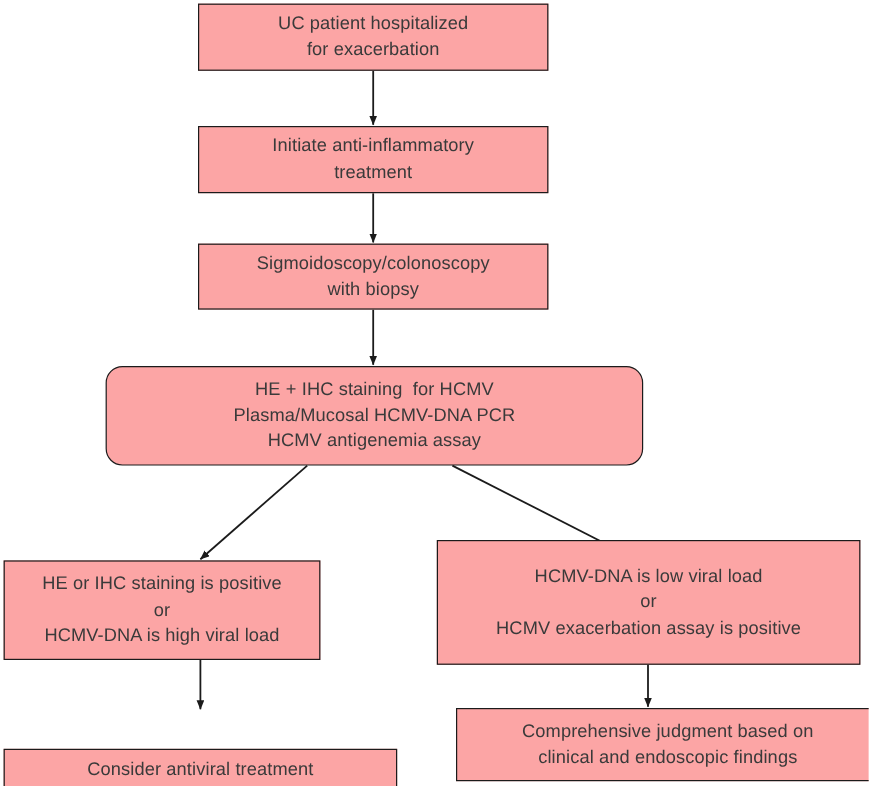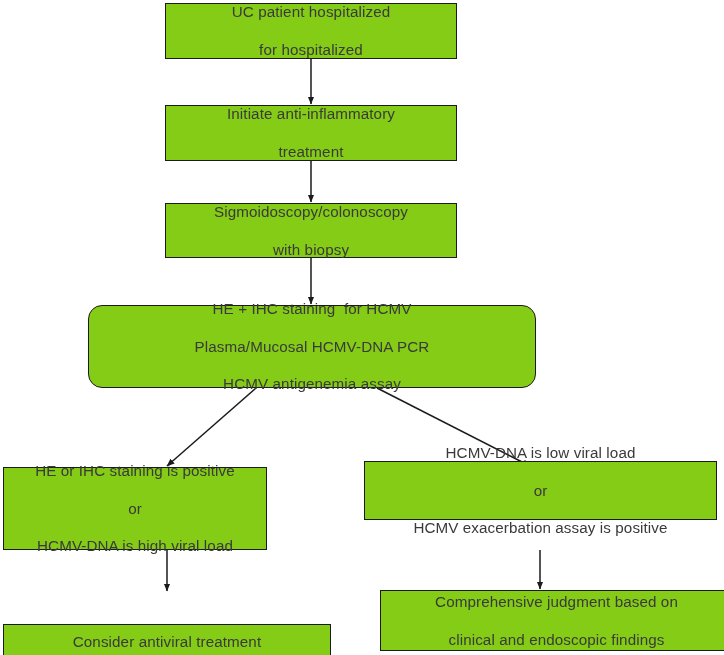--- a/index.html
+++ b/index.html
@@ -24,44 +24,43 @@
     left: 0;
     top: 0;
     width: 724px;
     height: 655px;
     pointer-events: none;
   }
   .node-box {
     position: absolute;
     box-sizing: border-box;
     border: 1.6px solid #1b1b1b;
-    background: #84cc16;
+    background: #fca5a5;
     display: flex;
     flex-direction: column;
     align-items: center;
     justify-content: center;
     text-align: center;
     font-size: 15.2px;
     line-height: 1.42;
     color: #3a3a3a;
     letter-spacing: 0.1px;
     z-index: 2;
-    gap: 16px;
   }
   .node-line {
     display: block;
     white-space: pre;
   }
   
   #node-hospitalized { left: 165px; top: 3px;   width: 292px; height: 56px; }
   #node-initiate     { left: 165px; top: 105px; width: 292px; height: 56px; }
   #node-endoscopy    { left: 165px; top: 203px; width: 292px; height: 55px; }
   #node-testing      { left: 88px;  top: 305px; width: 448px; height: 83px; border-radius: 14px; }
   #node-positive     { left: 3px;   top: 467px; width: 264px; height: 83px; }
-  #node-lowload      { left: 364px; top: 461px; width: 353px; height: 59px; }
+  #node-lowload      { left: 364px; top: 450px; width: 353px; height: 104px; }
   #node-antiviral    { left: 3px;   top: 592px; width: 328px; height: 36px; margin-top: 32px; }
   #node-comprehensive{ left: 364px; top: 590px; width: 353px; height: 61px; margin-left: 16px; }
 </style>
 </head>
 <body>
 
 <div id="flowchart-canvas">
 
   <svg id="connector-layer" viewBox="0 0 724 655" width="724" height="655" xmlns="http://www.w3.org/2000/svg">
     <defs>
@@ -80,21 +79,21 @@
 
     <line x1="377" y1="388" x2="530" y2="466" stroke="#1b1b1b" stroke-width="1.5" marker-end="url(#arrowhead)"></line>
 
     <line x1="167" y1="550" x2="167" y2="591" stroke="#1b1b1b" stroke-width="1.5" marker-end="url(#arrowhead)"></line>
 
     <line x1="540" y1="550" x2="540" y2="589" stroke="#1b1b1b" stroke-width="1.5" marker-end="url(#arrowhead)"></line>
   </svg>
 
   <div class="node-box" id="node-hospitalized">
     <span class="node-line">UC patient hospitalized</span>
-    <span class="node-line">for hospitalized</span>
+    <span class="node-line">for exacerbation</span>
   </div>
 
   <div class="node-box" id="node-initiate">
     <span class="node-line">Initiate anti-inflammatory</span>
     <span class="node-line">treatment</span>
   </div>
 
   <div class="node-box" id="node-endoscopy">
     <span class="node-line">Sigmoidoscopy/colonoscopy</span>
     <span class="node-line">with biopsy</span>

